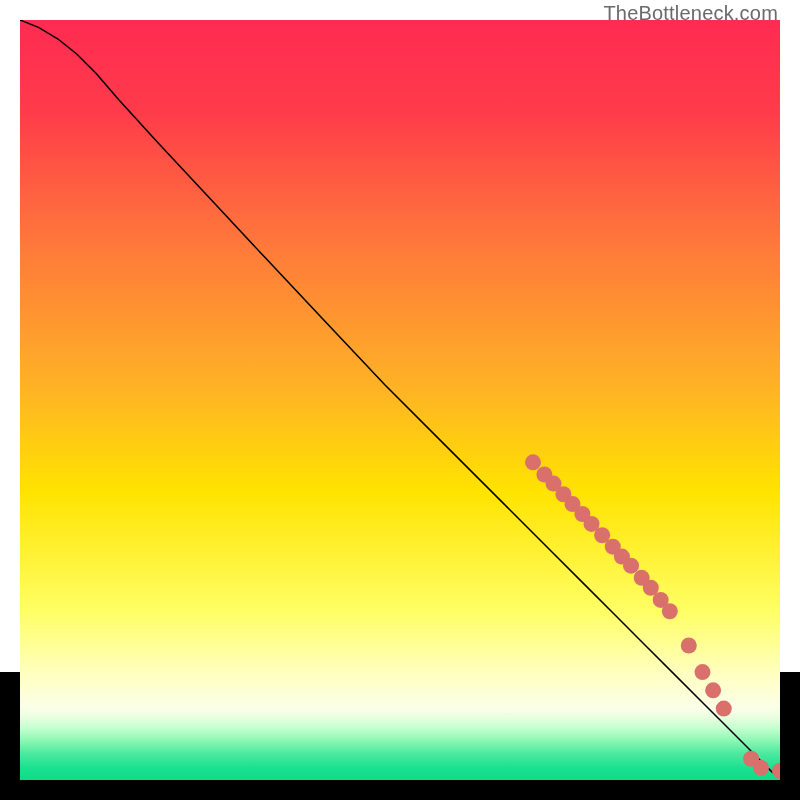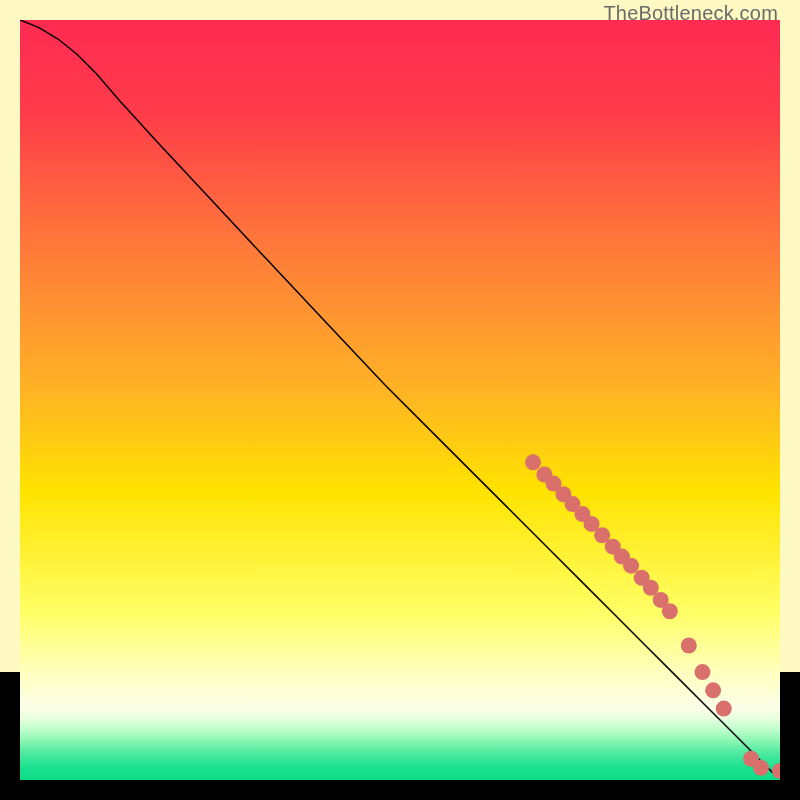--- a/index.html
+++ b/index.html
@@ -8,21 +8,21 @@
     width: 800px;
     height: 800px;
     background: #000;
     overflow: hidden;
     font-family: Arial, Helvetica, sans-serif;
   }
   .stage {
     position: relative;
     width: 800px;
     height: 672px;
-    background: #fef9c3;
+    background: #ffffff;
   }
   .plot {
     position: absolute;
     left: 20px;
     top: 20px;
     width: 760px;
     height: 760px;
     overflow: hidden;
   }
   .watermark {

